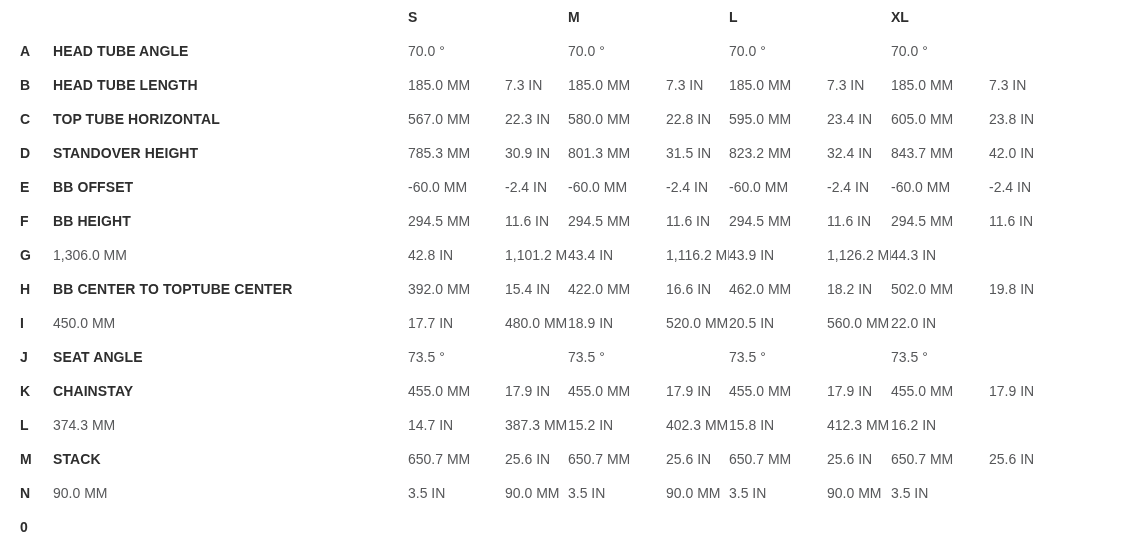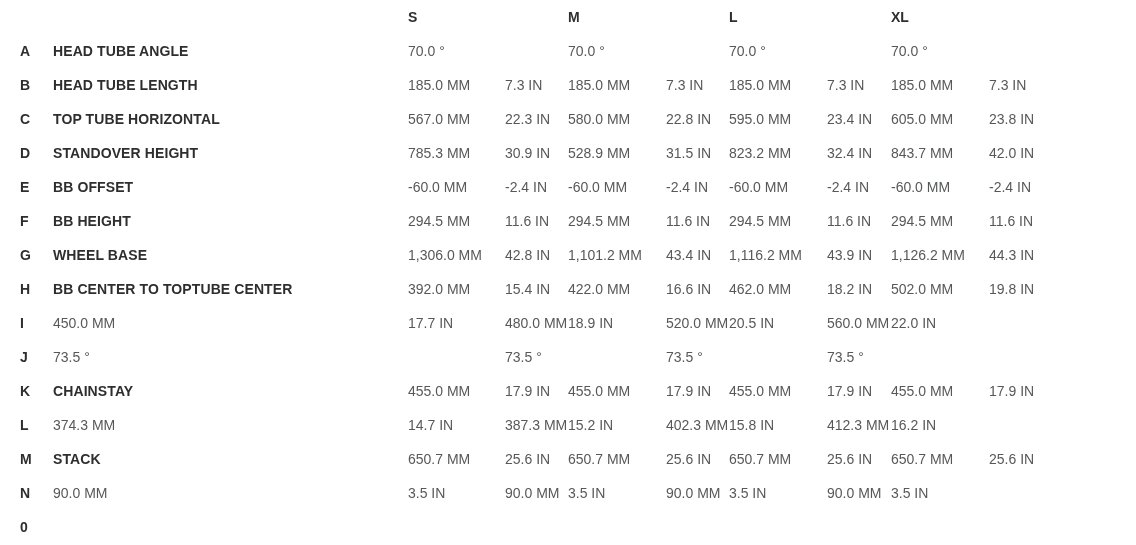--- a/index.html
+++ b/index.html
@@ -95,21 +95,21 @@
         <div class="cell mm">595.0 MM</div>
         <div class="cell in">23.4 IN</div>
         <div class="cell mm">605.0 MM</div>
         <div class="cell in">23.8 IN</div>
       </div>
       <div class="grid-row">
         <div class="cell letter">D</div>
         <div class="cell label">STANDOVER HEIGHT</div>
         <div class="cell mm">785.3 MM</div>
         <div class="cell in">30.9 IN</div>
-        <div class="cell mm">528.9 MM</div>
+        <div class="cell mm">801.3 MM</div>
         <div class="cell in">31.5 IN</div>
         <div class="cell mm">823.2 MM</div>
         <div class="cell in">32.4 IN</div>
         <div class="cell mm">843.7 MM</div>
         <div class="cell in">42.0 IN</div>
       </div>
       <div class="grid-row">
         <div class="cell letter">E</div>
         <div class="cell label">BB OFFSET</div>
         <div class="cell mm">-60.0 MM</div>
@@ -128,21 +128,20 @@
         <div class="cell in">11.6 IN</div>
         <div class="cell mm">294.5 MM</div>
         <div class="cell in">11.6 IN</div>
         <div class="cell mm">294.5 MM</div>
         <div class="cell in">11.6 IN</div>
         <div class="cell mm">294.5 MM</div>
         <div class="cell in">11.6 IN</div>
       </div>
       <div class="grid-row">
         <div class="cell letter">G</div>
-        <div class="cell label">WHEEL BASE</div>
         <div class="cell mm">1,306.0 MM</div>
         <div class="cell in">42.8 IN</div>
         <div class="cell mm">1,101.2 MM</div>
         <div class="cell in">43.4 IN</div>
         <div class="cell mm">1,116.2 MM</div>
         <div class="cell in">43.9 IN</div>
         <div class="cell mm">1,126.2 MM</div>
         <div class="cell in">44.3 IN</div>
       </div>
       <div class="grid-row">
@@ -163,20 +162,21 @@
         <div class="cell in">17.7 IN</div>
         <div class="cell mm">480.0 MM</div>
         <div class="cell in">18.9 IN</div>
         <div class="cell mm">520.0 MM</div>
         <div class="cell in">20.5 IN</div>
         <div class="cell mm">560.0 MM</div>
         <div class="cell in">22.0 IN</div>
       </div>
       <div class="grid-row">
         <div class="cell letter">J</div>
+        <div class="cell label">SEAT ANGLE</div>
         <div class="cell mm">73.5 °</div>
         <div class="cell in"></div>
         <div class="cell mm">73.5 °</div>
         <div class="cell in"></div>
         <div class="cell mm">73.5 °</div>
         <div class="cell in"></div>
         <div class="cell mm">73.5 °</div>
         <div class="cell in"></div>
       </div>
       <div class="grid-row">

